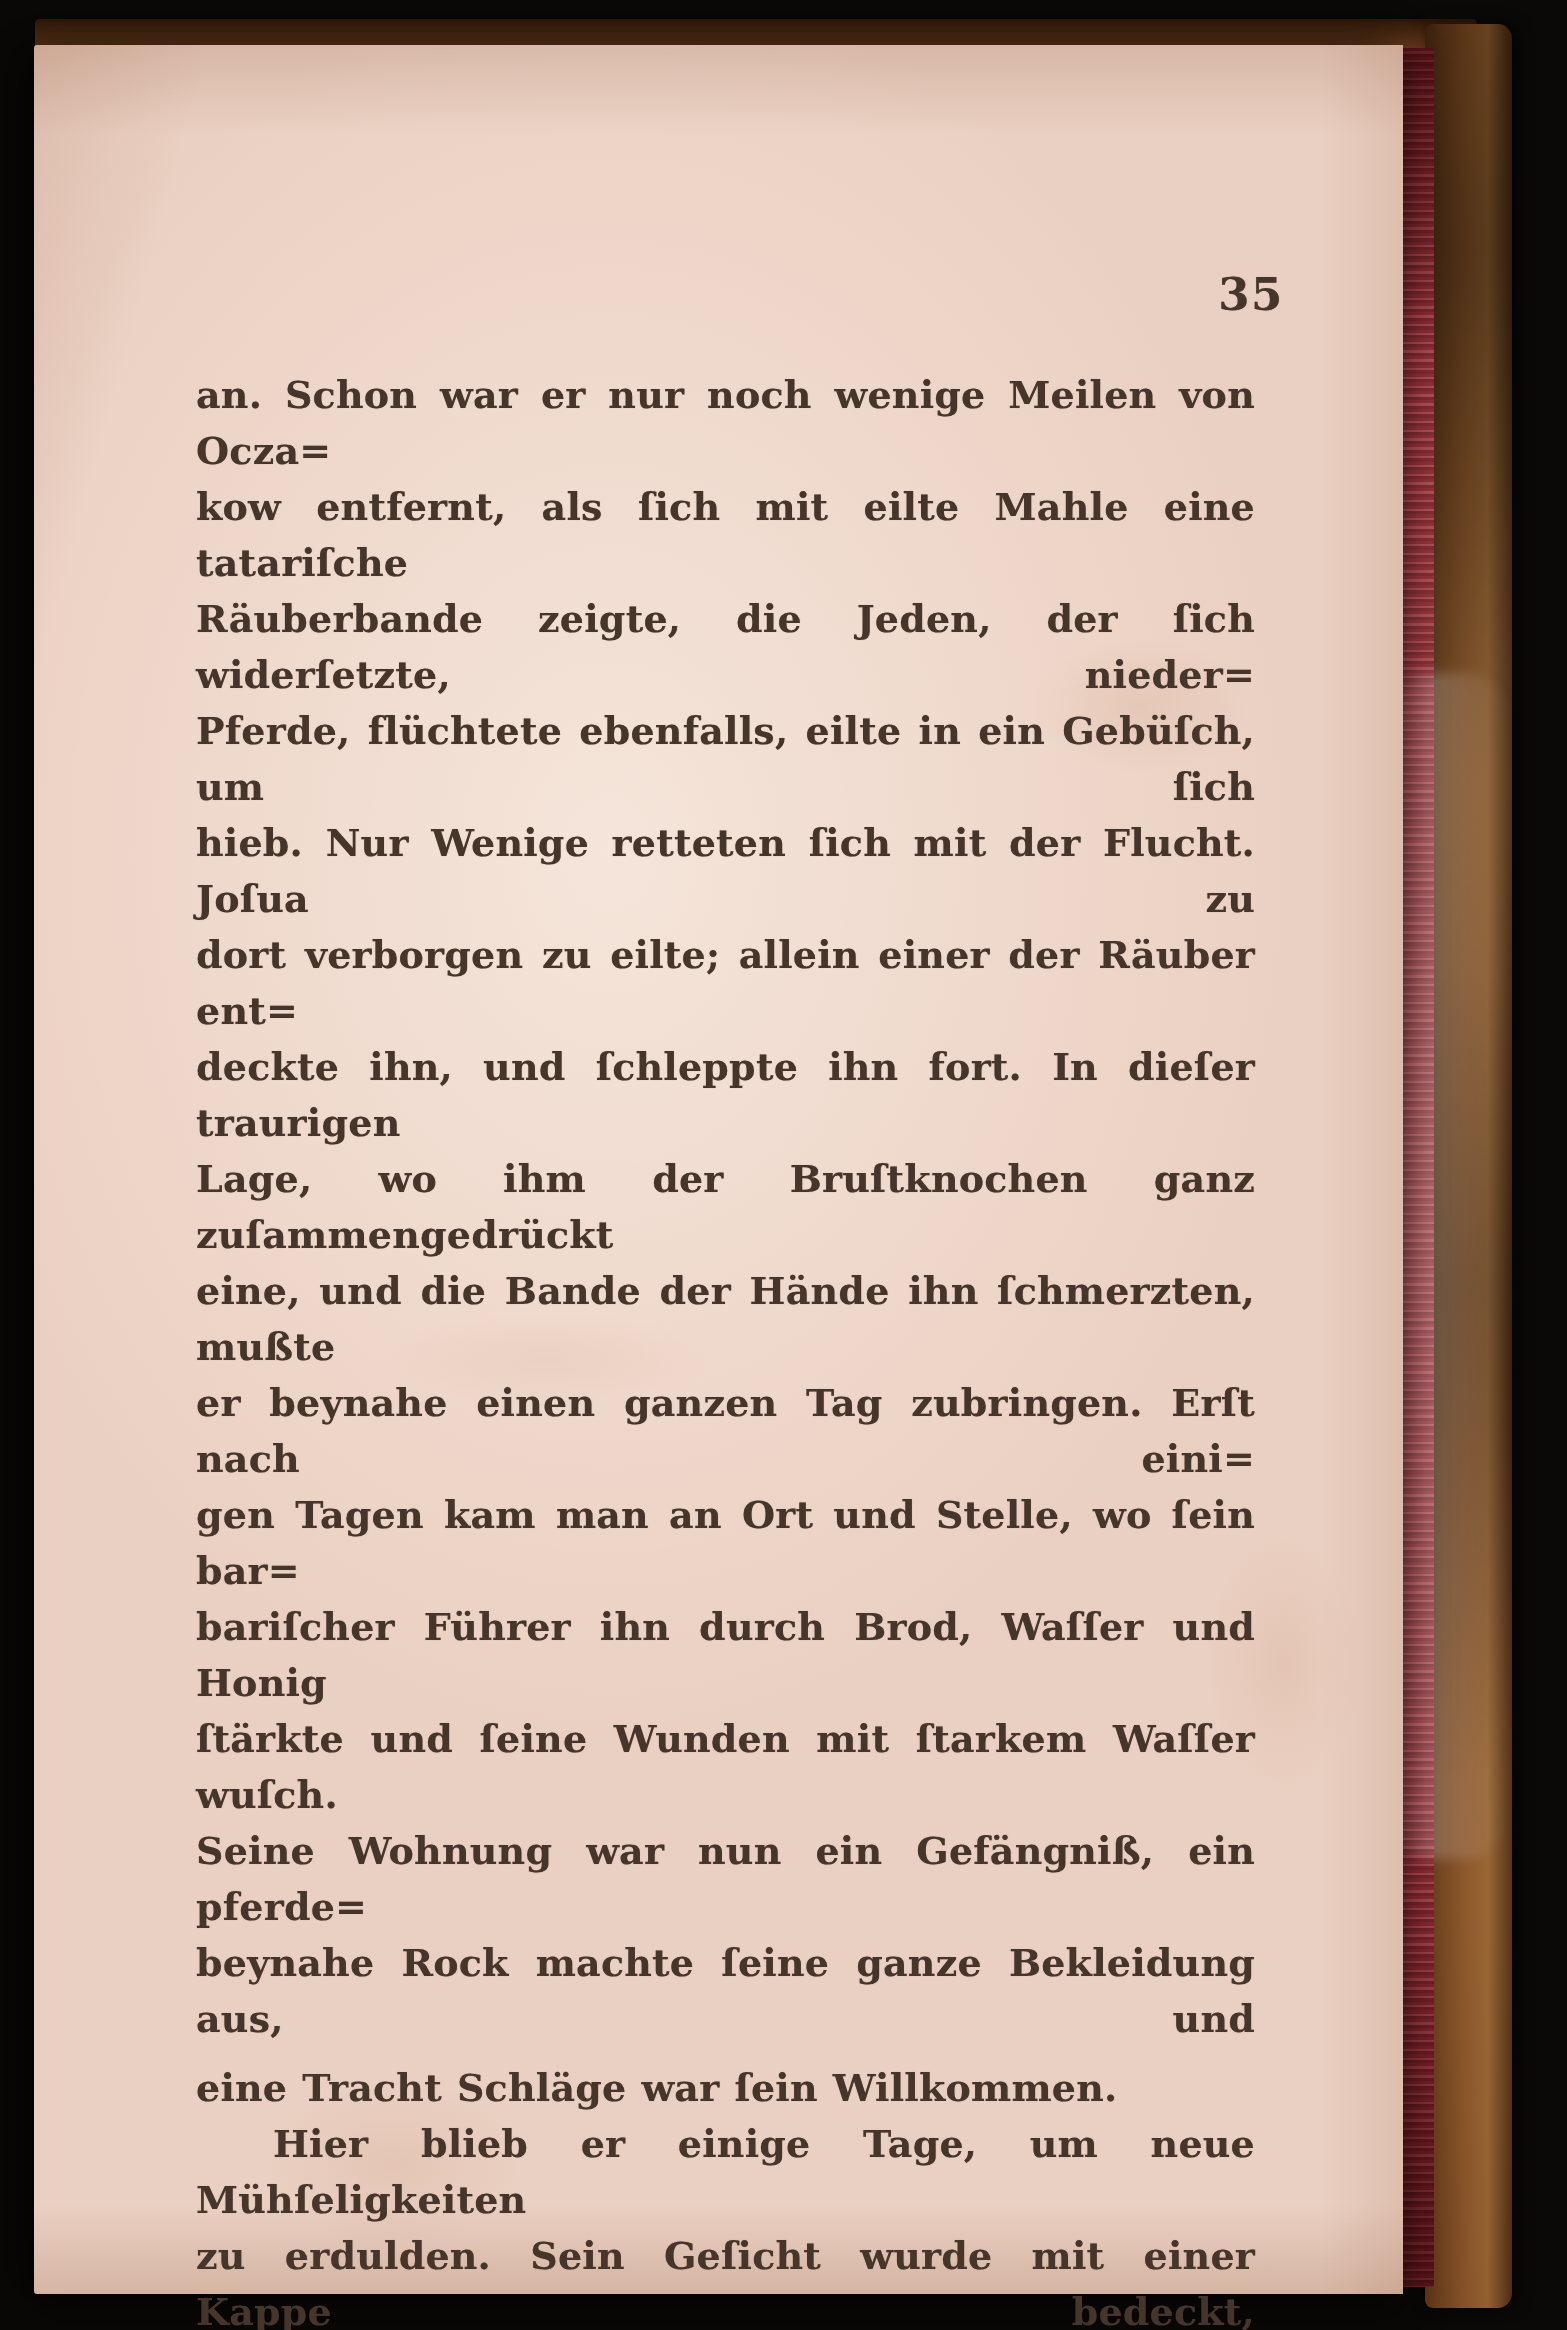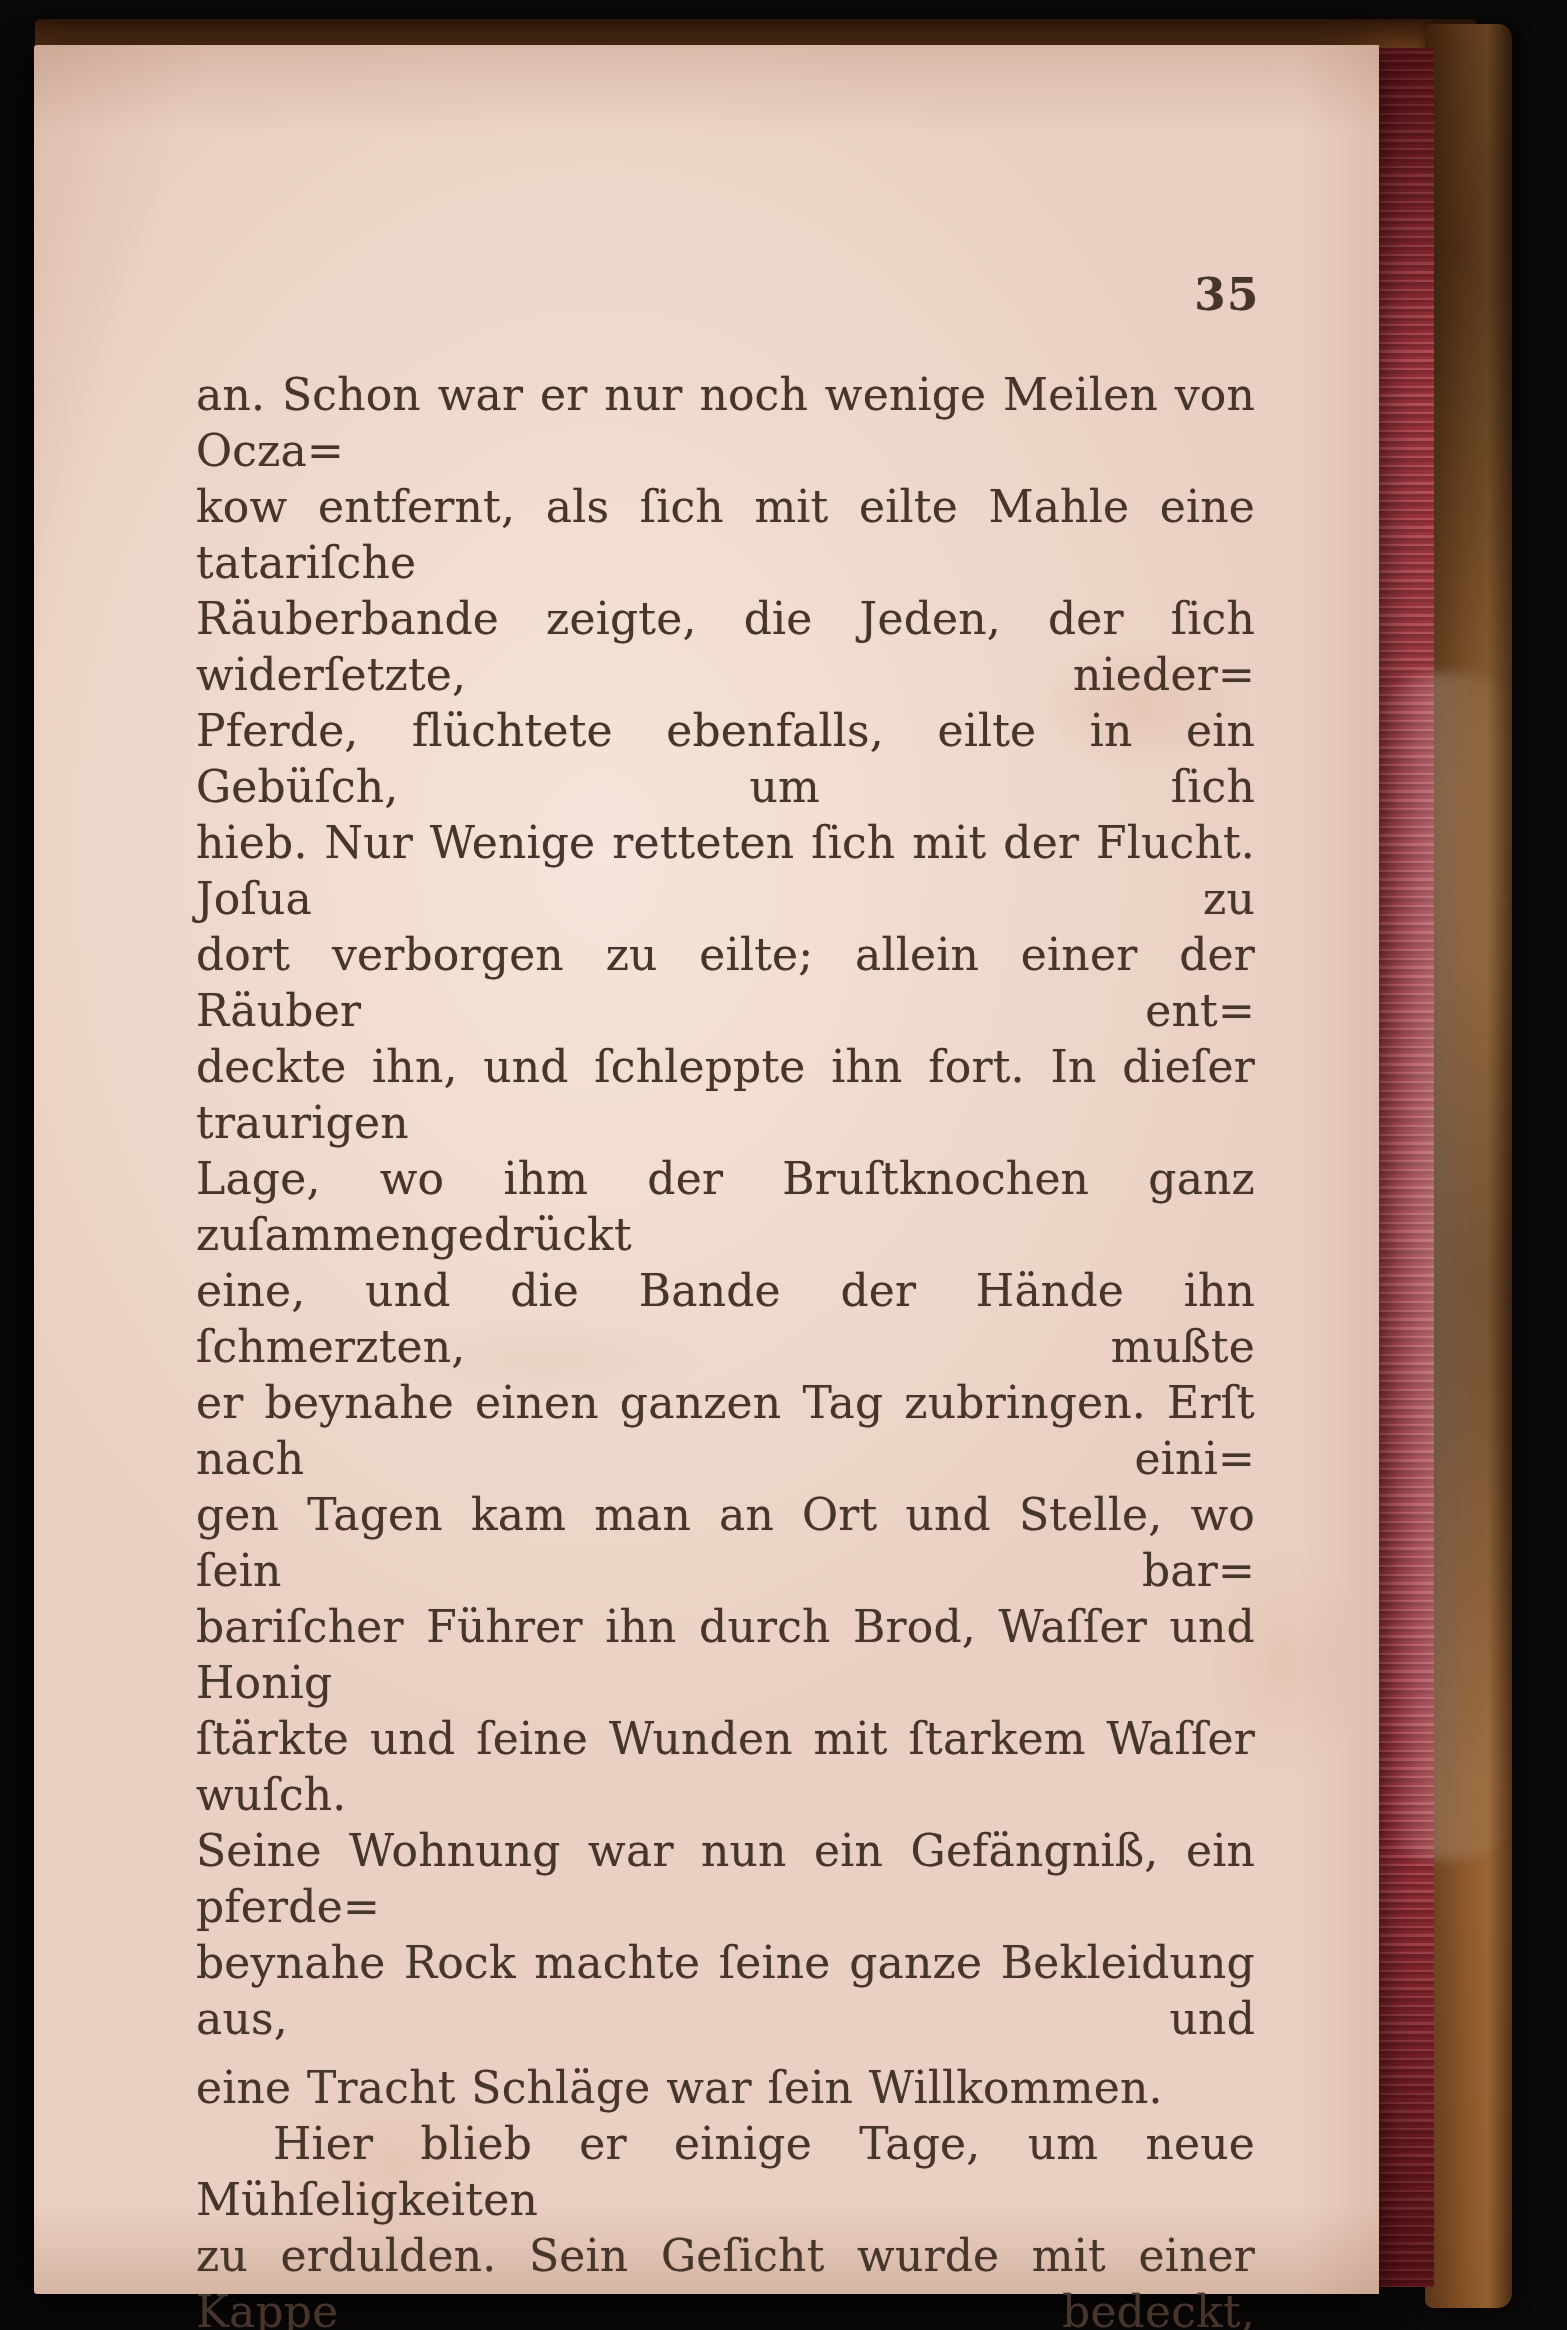--- a/index.html
+++ b/index.html
@@ -87,40 +87,41 @@
     width: 1345px;
     height: 2249px;
     border-radius: 3.2px 0 0 3.2px;
     background:
       radial-gradient(ellipse 70% 55% at 42% 36%, rgba(255,246,238,.55), transparent 72%),
       linear-gradient(105deg, rgba(150,90,60,.16), transparent 9%),
       linear-gradient(to left, rgba(150,90,60,.15), transparent 6%),
       linear-gradient(to bottom, rgba(140,85,55,.20), transparent 4%, transparent 96%, rgba(140,85,55,.22)),
       var(--paper);
     box-shadow: -16px 0 44px rgba(0,0,0,.55), 0 16px 40px rgba(0,0,0,.5);
+    padding-left: 24px;
   }
   .page-number {
     position: absolute;
     top: 223px;
     right: 119px;
     font-size: 45px;
     font-weight: 700;
     letter-spacing: 1.6px;
     color: var(--ink);
     text-shadow: 0 0 0.8px rgba(70,50,40,.45);
   }
   .text-block {
     position: absolute;
     left: 162px;
     top: 322px;
     width: 1059px;
   }
   .line {
-    font-size: 44px;
-    font-weight: 400;
+    font-size: 38px;
+    font-weight: 700;
     line-height: 56px;
     letter-spacing: 0.2px;
     word-spacing: 1.6px;
     color: var(--ink);
     text-align: justify;
     text-align-last: justify;
     text-shadow: 0 0 0.8px rgba(70,50,40,.40);
     white-space: normal;
   }
   .line.no-just-last { text-align-last: left; margin-top: 13px; }

